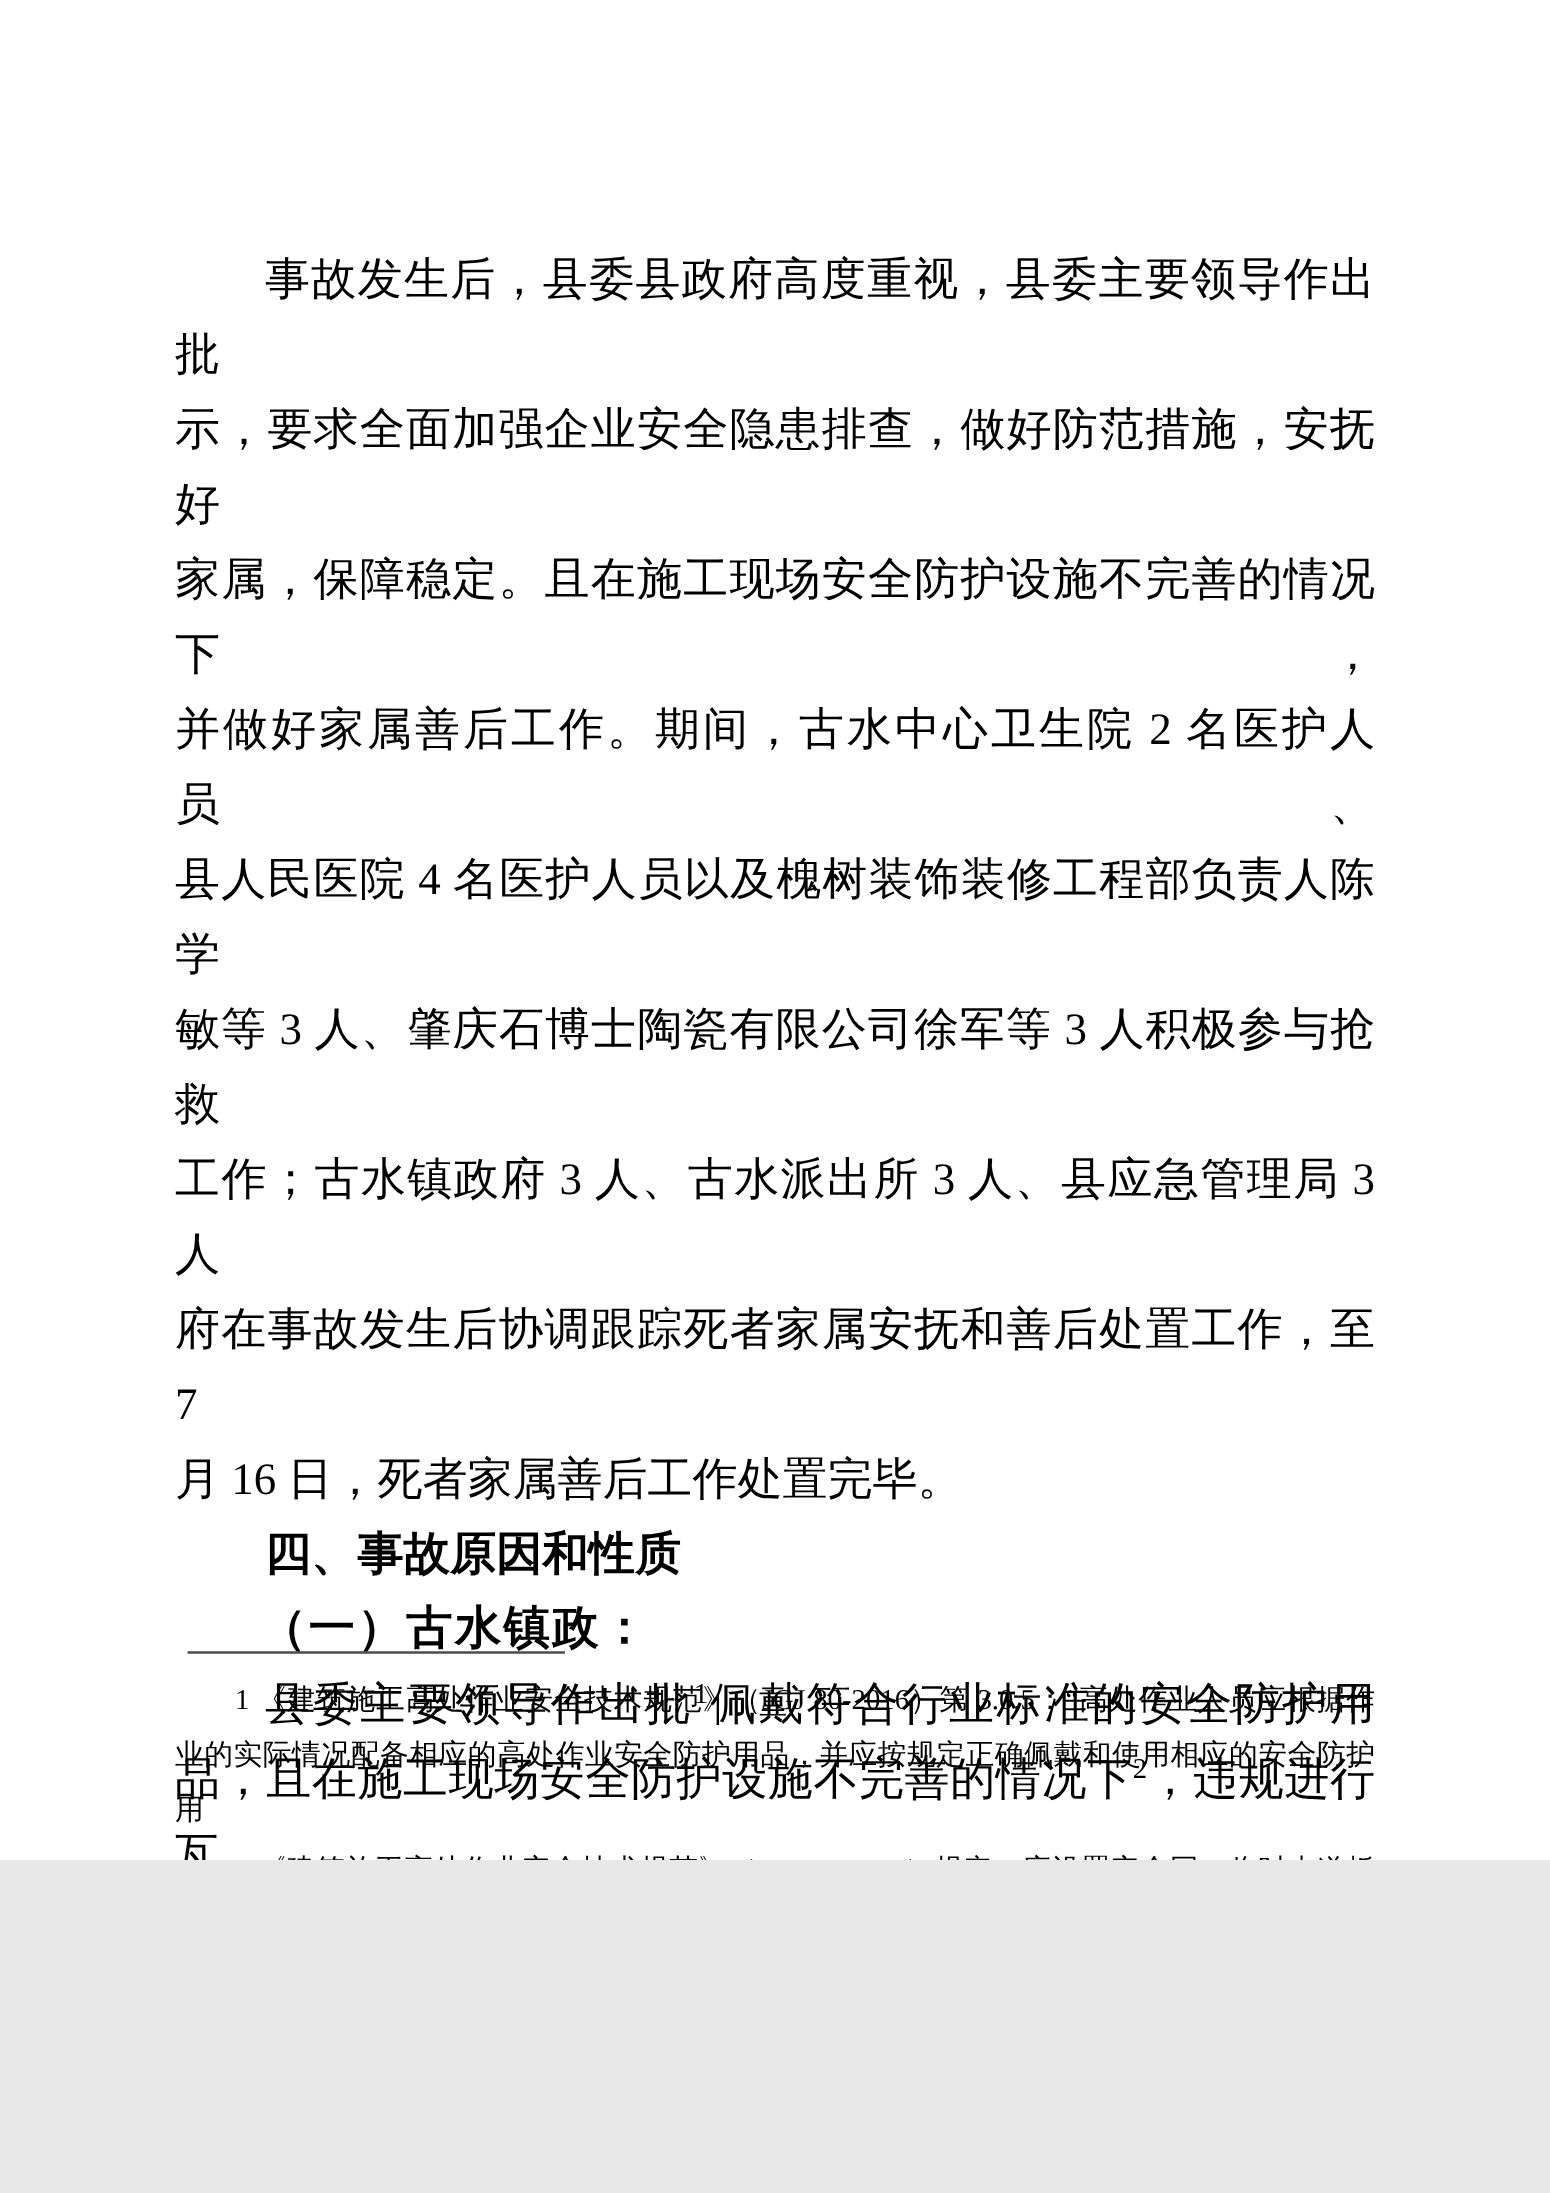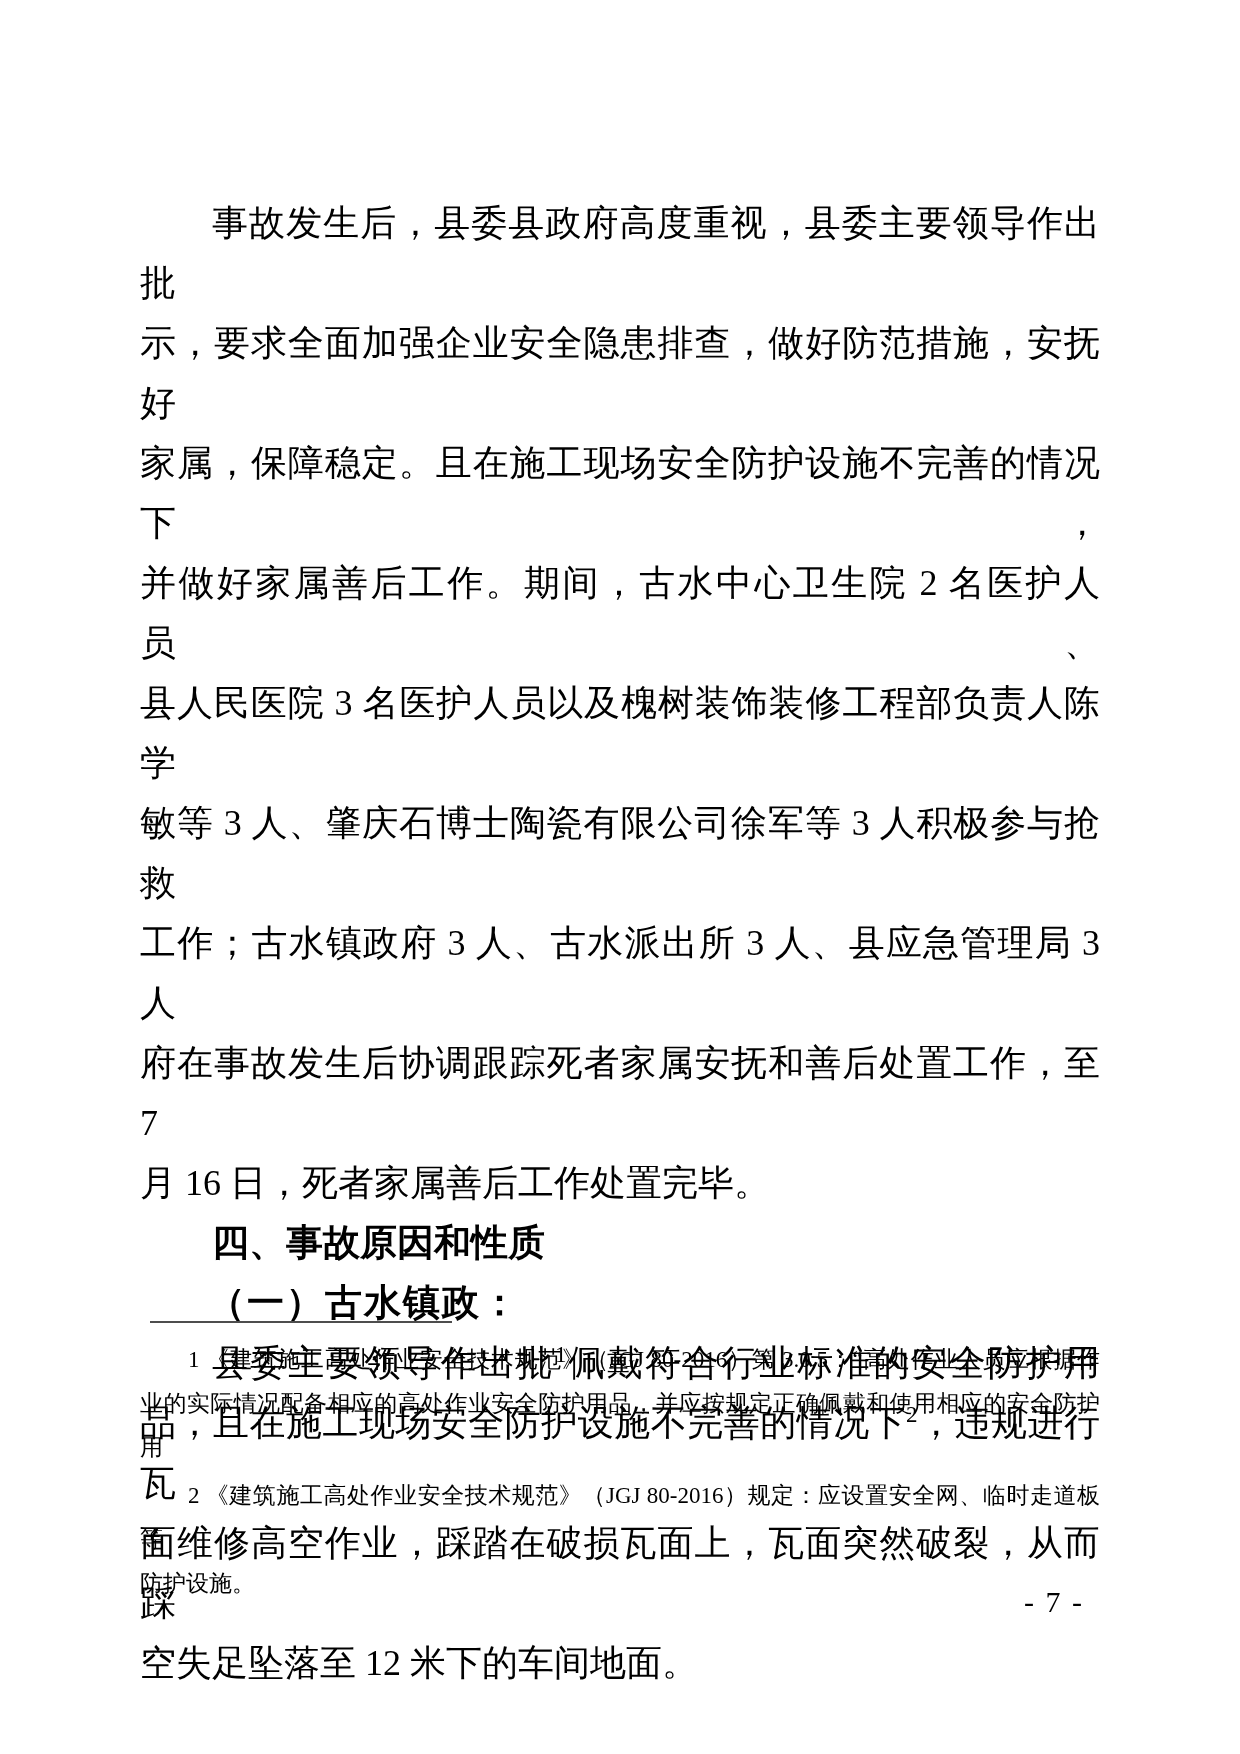--- a/index.html
+++ b/index.html
@@ -1,18 +1,18 @@
 <!DOCTYPE html>
 <html lang="zh"><head>
 <meta charset="utf-8">
 <style>
   html,body { margin:0; padding:0; background:#e8e8e8; }
   .page {
     position:relative;
-    width:1240px; height:1754px;
+    width:1240px; height:1488px;
     margin:0 auto;
     background:#ffffff;
     color:#000000;
     font-family:"Liberation Serif","DejaVu Serif",serif;
     overflow:hidden;
   }
   .body-text {
     position:absolute;
     top:193px; left:140px; width:960px;
     font-size:36px; line-height:60px;
@@ -70,21 +70,21 @@
 
 <div class="page">
 
   <div class="body-text">
 
     <div class="para indent-first">
         <div class="line first">事故发生后，县委县政府高度重视，县委主要领导作出批</div>
         <div class="line">示，要求全面加强企业安全隐患排查，做好防范措施，安抚好</div>
         <div class="line">家属，保障稳定。且在施工现场安全防护设施不完善的情况下，</div>
         <div class="line">并做好家属善后工作。期间，古水中心卫生院 2 名医护人员、</div>
-        <div class="line">县人民医院 3 名医护人员以及槐树装饰装修工程部负责人陈学</div>
+        <div class="line">县人民医院 4 名医护人员以及槐树装饰装修工程部负责人陈学</div>
         <div class="line">敏等 3 人、肇庆石博士陶瓷有限公司徐军等 3 人积极参与抢救</div>
         <div class="line">工作；古水镇政府 3 人、古水派出所 3 人、县应急管理局 3 人</div>
         <div class="line">府在事故发生后协调跟踪死者家属安抚和善后处置工作，至 7</div>
         <div class="line last">月 16 日，死者家属善后工作处置完毕。</div>
       </div>
 
     <div class="section-heading">四、事故原因和性质</div>
 
     <div class="sub-heading">（一）古水镇政：</div>
 

